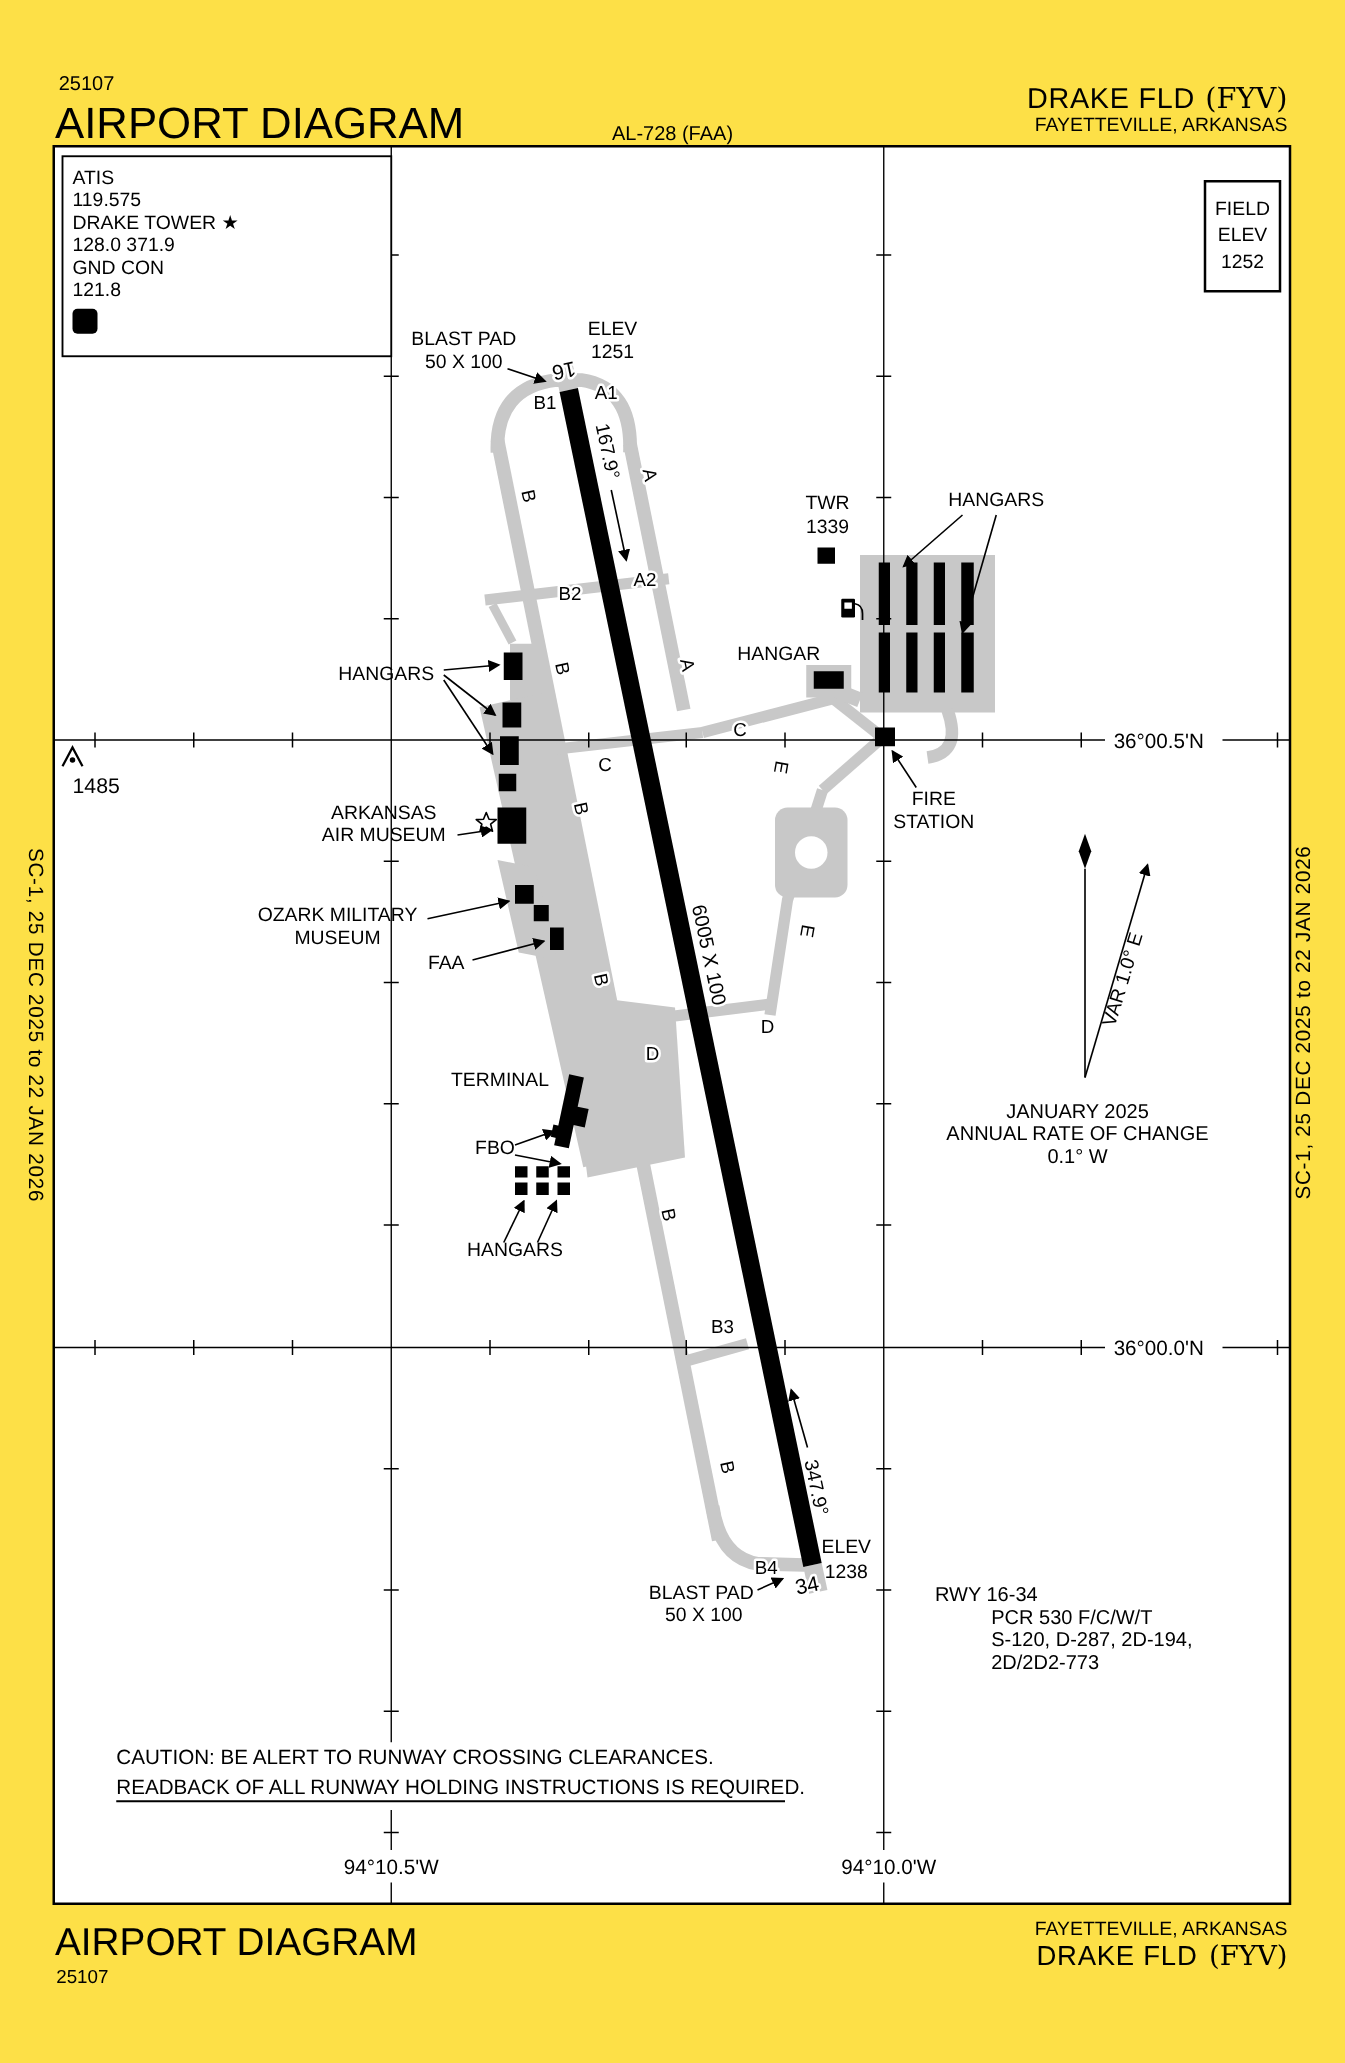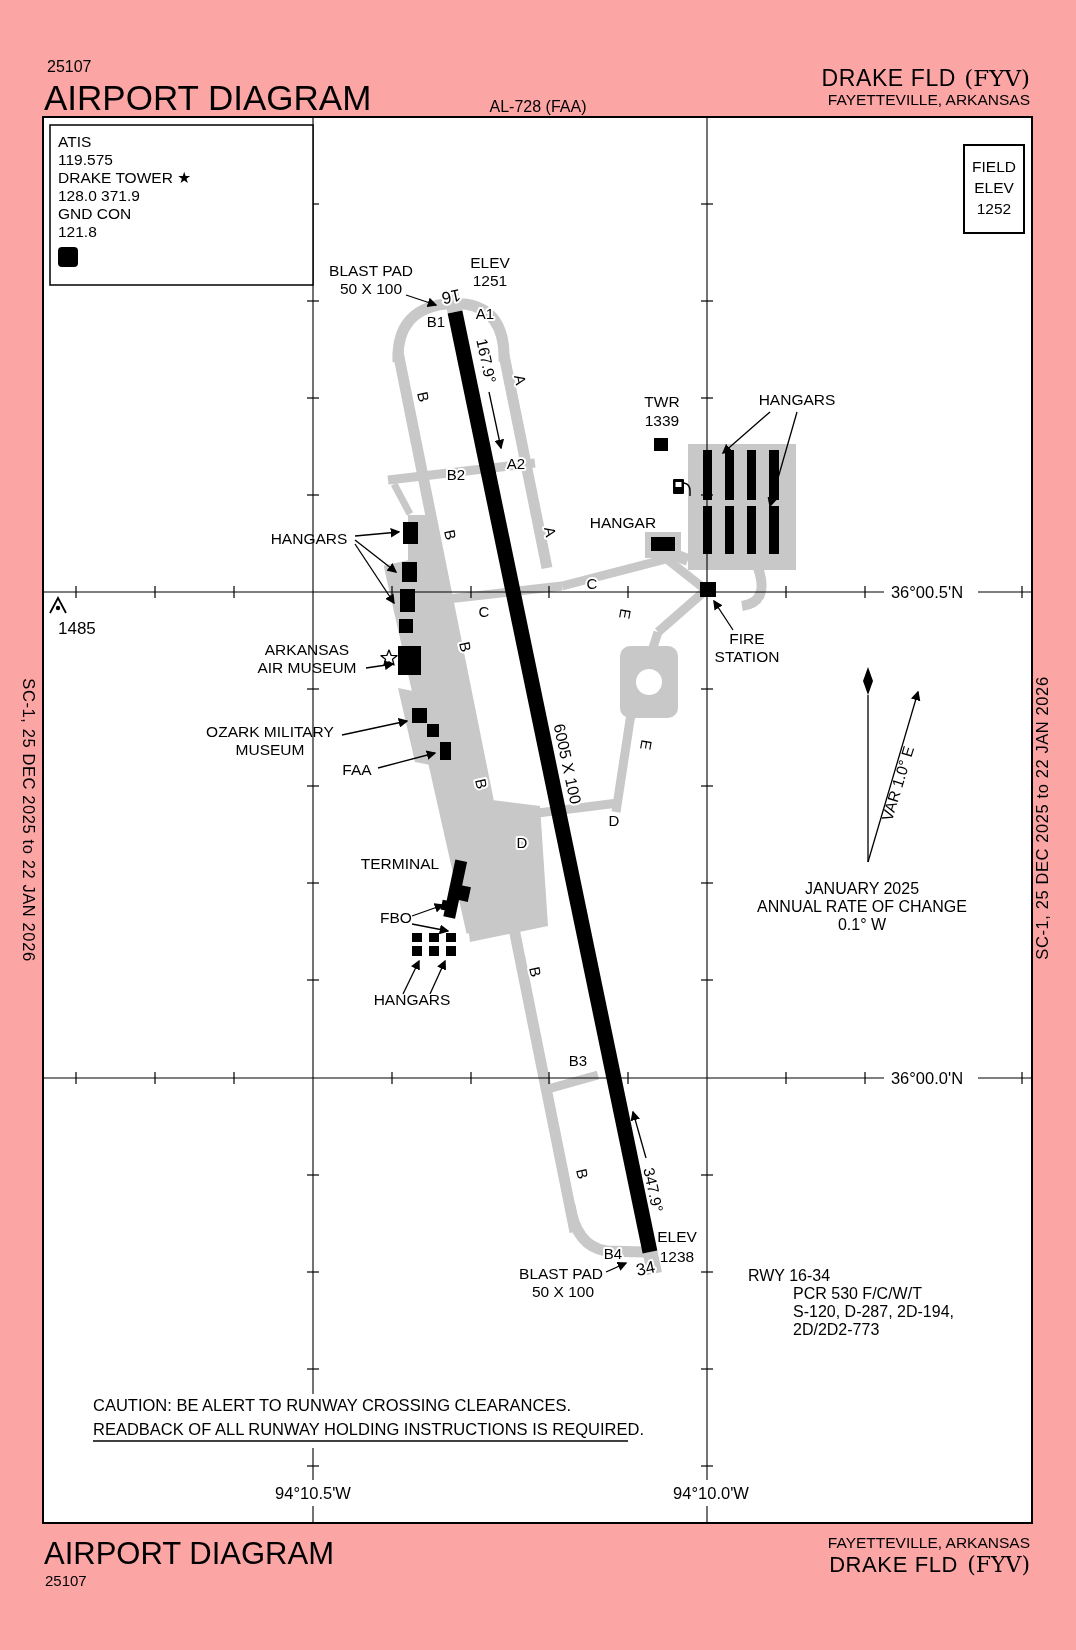--- a/index.html
+++ b/index.html
@@ -1,16 +1,16 @@
 <!DOCTYPE html>
 <html><head>
 <meta charset="utf-8">
 <style>
   html,body{margin:0;padding:0;background:#fff;}
-  #chart{position:relative;width:1076px;height:1650px;background:#fca5a5;overflow:hidden;}
+  #chart{position:relative;width:1076px;height:1650px;background:#fde047;overflow:hidden;}
   svg text{font-family:"Liberation Sans",sans-serif;fill:#000;}
   .f15{font-size:15px}.f155{font-size:15.5px}.f16{font-size:16px}.f165{font-size:16.5px}
   .f17{font-size:17px}.f22{font-size:22px}.f23{font-size:23px}
   .f31{font-size:31px}.f35{font-size:35px}
   .mid{text-anchor:middle}.end{text-anchor:end}
   .halo{paint-order:stroke;stroke:#fff;stroke-width:4px;stroke-linejoin:round}
   .serif{font-family:"DejaVu Serif","Liberation Serif",serif}
   .ldr{stroke:#000;stroke-width:1.3;fill:none}
   .grid{stroke:#000;stroke-width:1.1}
   .pave{stroke:#c8c8c8;fill:none}

